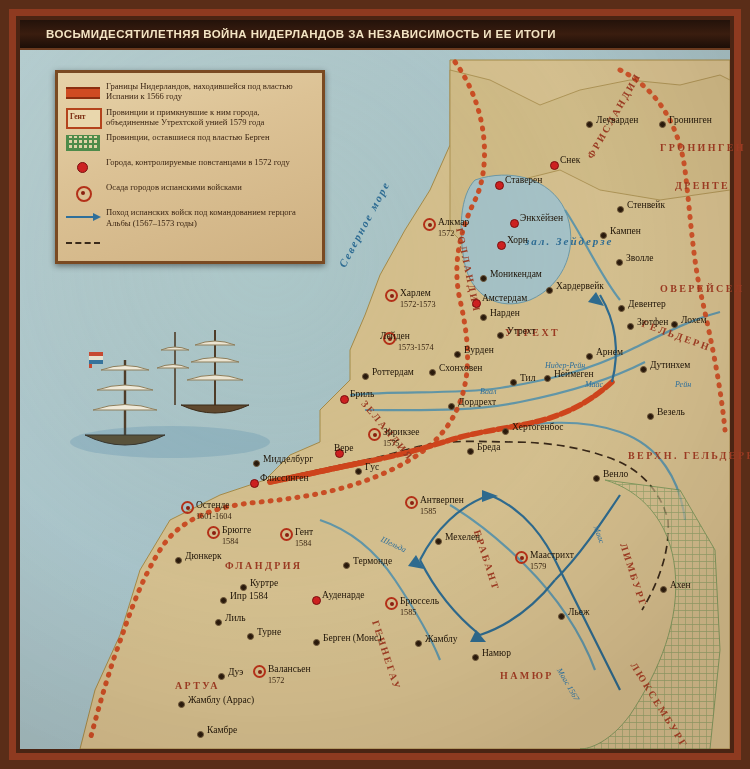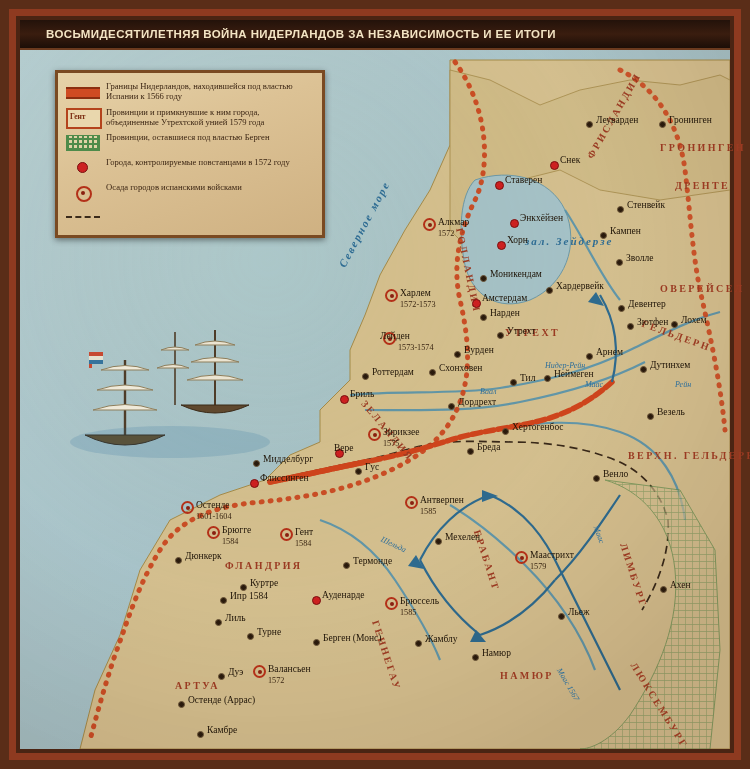--- a/index.html
+++ b/index.html
@@ -365,20 +365,26 @@
         <div class="legend-text">Города, контролируемые повстанцами в 1572 году</div>
       </div>
 
       <div class="legend-row">
         <div class="legend-sym">
             <span class="sym-siege"></span>
           </div>
         <div class="legend-text">Осада городов испанскими войсками</div>
       </div>
 
+      <div class="legend-row">
+        <div class="legend-sym">
+            <span class="sym-arrow"></span>
+          </div>
+        <div class="legend-text">Поход испанских войск под командованием герцога Альбы (1567–1573 годы)</div>
+      </div>
 
       <div class="legend-row" style="margin-bottom:0">
         <div class="legend-sym">
             <span class="sym-dash"></span>
           </div>
       </div>
 
     </div>
 
     <div id="layer-seas">
@@ -536,19 +542,19 @@
         <div class="city-dot" style="left: 395px; top: 590px;"></div>
         <div class="lbl city" style="left: 405px; top: 584px;">Жамблу</div>
         <div class="city-dot" style="left: 452px; top: 604px;"></div>
         <div class="lbl city" style="left: 462px; top: 598px;">Намюр</div>
         <div class="siege-ring" style="left: 233px; top: 615px;"></div>
         <div class="lbl city" style="left: 248px; top: 614px;">Валансьен</div>
         <div class="lbl date" style="left: 248px; top: 626px;">1572</div>
         <div class="city-dot" style="left: 198px; top: 623px;"></div>
         <div class="lbl city" style="left: 208px; top: 617px;">Дуэ</div>
         <div class="city-dot" style="left: 158px; top: 651px;"></div>
-        <div class="lbl city" style="left: 168px; top: 645px;">Остенде (Аррас)</div>
+        <div class="lbl city" style="left: 168px; top: 645px;">Жамблу (Аррас)</div>
         <div class="city-dot" style="left: 177px; top: 681px;"></div>
         <div class="lbl city" style="left: 187px; top: 675px;">Камбре</div>
       </div>
 
   </div>
 </div>
 
 </body></html>

